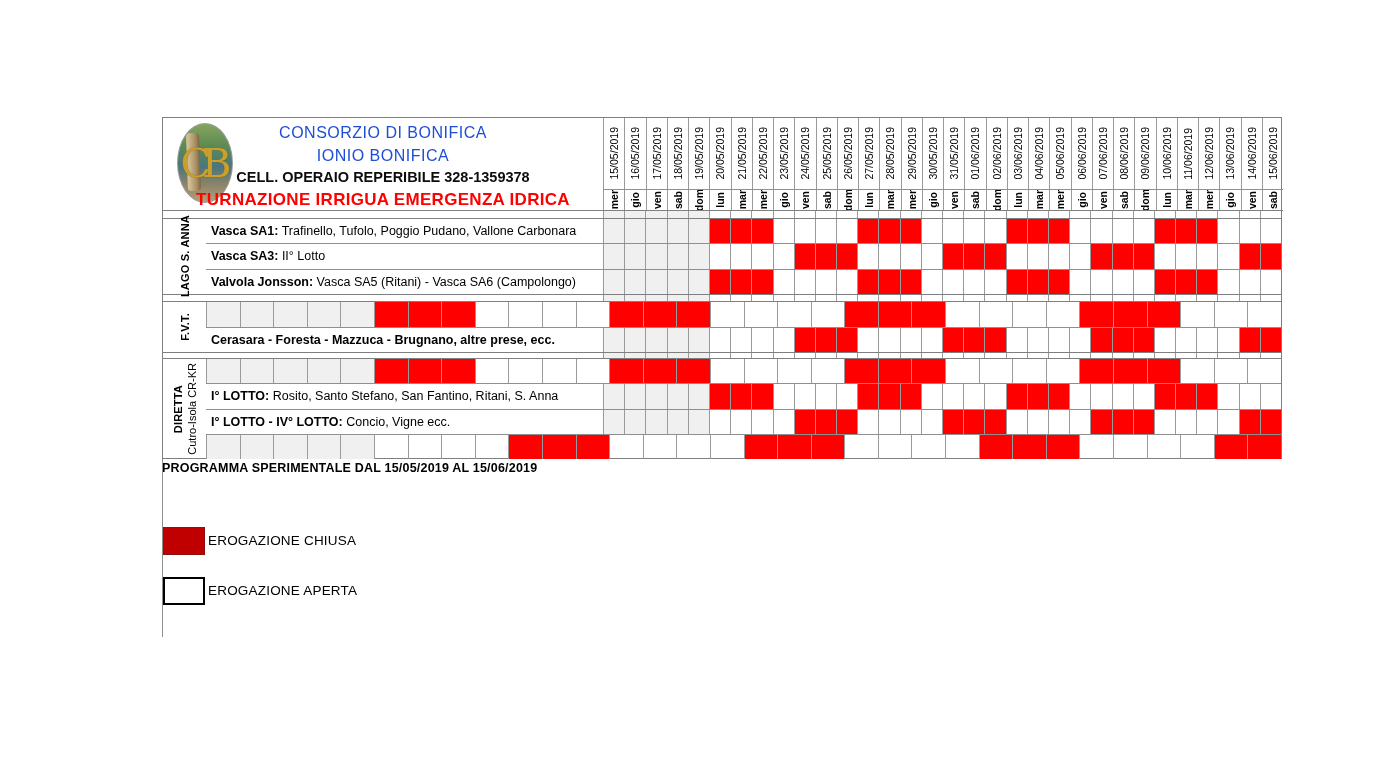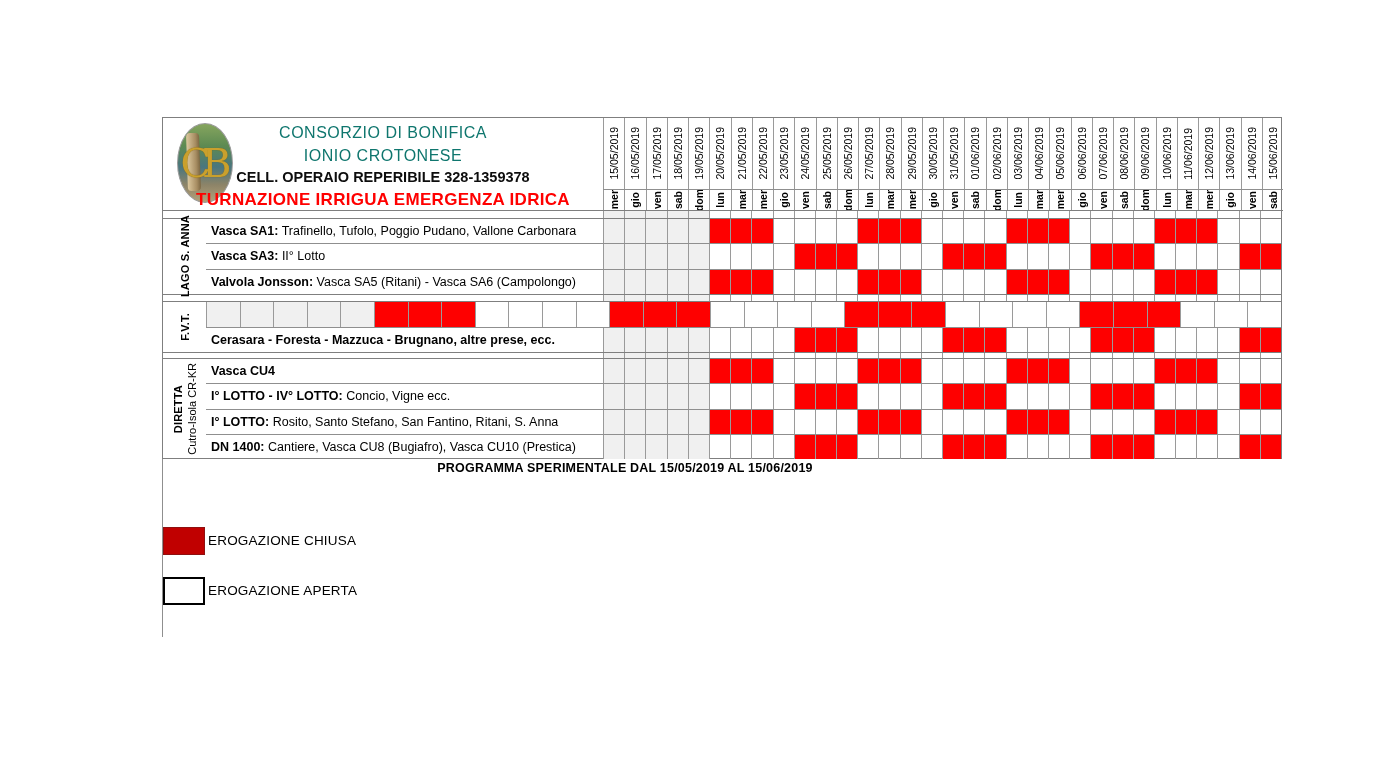--- a/index.html
+++ b/index.html
@@ -5,21 +5,21 @@
   html,body{margin:0;padding:0;background:#fff;}
   body{width:1398px;height:770px;position:relative;font-family:"Liberation Sans",sans-serif;color:#000;}
   .sheet{position:absolute;inset:0;background:#fff;overflow:hidden;}
 
   
   .tbl{position:absolute;left:162px;top:117px;width:1120px;height:342px;border:1px solid #7f7f7f;box-sizing:border-box;background:#fff;}
 
   
   .hdr-left{position:absolute;left:0;top:0;width:440px;height:93px;border-bottom:1px solid #7f7f7f;box-sizing:border-box;}
   .titles{position:absolute;left:0;top:3px;width:100%;text-align:center;}
-  .t1{font-size:16px;color:#0f766e;line-height:23px;letter-spacing:.5px;}
+  .t1{font-size:16px;color:#1d4ed8;line-height:23px;letter-spacing:.5px;}
   .t2{font-size:14.5px;font-weight:bold;color:#0d0d0d;line-height:21px;}
   .t3{font-size:17px;font-weight:bold;line-height:23px;letter-spacing:.3px;}
 
   
   .logo{position:absolute;left:14px;top:5px;width:54px;height:78px;border-radius:50%;overflow:hidden;border:1px solid #9a9a9a;
         background:linear-gradient(180deg,#86a55e 0%,#5d8a52 28%,#49767f 55%,#8d8468 78%,#b3a179 100%);}
   .logo-col{position:absolute;left:9px;top:9px;width:13px;height:58px;border-radius:4px;transform:rotate(-2deg);
         background:linear-gradient(90deg,#dcc89e,#a78d62 70%,#7c6742);}
   .logo-letters{position:absolute;inset:0;display:flex;align-items:center;justify-content:center;
         font-family:"DejaVu Serif",serif;font-size:40px;color:#c9a02d;letter-spacing:-9px;padding-right:7px;box-sizing:border-box;
@@ -51,21 +51,21 @@
   .row{flex:1;display:flex;box-sizing:border-box;}
   .rows .row:not(:first-child){border-top:1px solid #8f8f8f;}
   .rlabel{width:397px;font-size:12.5px;line-height:24px;white-space:pre;overflow:hidden;padding-left:5px;box-sizing:border-box;}
   .cells{flex:1;display:grid;grid-template-columns:repeat(32,1fr);}
   .cell{border-left:1px solid #9a9a9a;box-sizing:border-box;}
   .gsep{display:flex;border-top:1px solid #7f7f7f;border-bottom:1px solid #7f7f7f;box-sizing:border-box;}
   .sep-spacer{width:440px;}
   .sep-cells{flex:1;display:grid;grid-template-columns:repeat(32,1fr);}
 
   
-  .note{position:absolute;left:162px;top:461px;width:926px;text-align:center;font-weight:bold;font-size:12.5px;letter-spacing:.2px;}
+  .note{position:absolute;left:162px;top:461px;width:926px;font-weight:bold;font-size:12.5px;letter-spacing:.2px;}
   .leg-sq{position:absolute;left:163px;width:42px;height:28px;box-sizing:border-box;}
   .leg-sq.closed{top:527px;border:1px solid #8f1010;}
   .leg-sq.open{top:577px;background:#fff;border:2px solid #000;}
   .leg-lab{position:absolute;left:208px;height:28px;line-height:28px;font-weight:normal;font-size:13.5px;letter-spacing:.2px;}
   .leg-lab.closed{top:527px;}
   .leg-lab.open{top:577px;}
   .tail{position:absolute;left:162px;top:459px;width:1px;height:178px;background:#8f8f8f;}
 </style>
 </head>
 <body>
@@ -73,21 +73,21 @@
 <div class="sheet">
   <div class="tbl">
 
     <div class="hdr-left">
       <div class="logo">
         <span class="logo-col"></span>
         <span class="logo-letters">CB</span>
       </div>
       <div class="titles">
         <div class="t1">CONSORZIO DI BONIFICA</div>
-        <div class="t1">IONIO CROTONESE</div>
+        <div class="t1">IONIO BONIFICA</div>
         <div class="t2">CELL. OPERAIO REPERIBILE 328-1359378</div>
         <div class="t3" id="red-title" style="color: rgb(255, 0, 0);">TURNAZIONE IRRIGUA EMERGENZA IDRICA</div>
       </div>
     </div>
 
     <div class="dates-row" id="dates-row">
         <div class="hcell">
           <span class="vtext dt">15/05/2019</span>
         </div>
         <div class="hcell">
@@ -594,21 +594,57 @@
             <div class="bcell"></div>
           </div>
         </div>
         <div class="group" style="height: 100px;">
           <div class="gstrip">
             <span class="vtext glab">DIRETTA</span>
             <span class="vtext gsub">Cutro-Isola CR-KR</span>
           </div>
           <div class="rows">
             <div class="row">
-              <div class="rlabel"><b>Vasca CU4</b></div>
+              <div class="cells">
+                <div class="cell" style="background: rgb(240, 240, 240);"></div>
+                <div class="cell" style="background: rgb(240, 240, 240);"></div>
+                <div class="cell" style="background: rgb(240, 240, 240);"></div>
+                <div class="cell" style="background: rgb(240, 240, 240);"></div>
+                <div class="cell" style="background: rgb(240, 240, 240);"></div>
+                <div class="cell" style="background: rgb(254, 0, 0);"></div>
+                <div class="cell" style="background: rgb(254, 0, 0);"></div>
+                <div class="cell" style="background: rgb(254, 0, 0);"></div>
+                <div class="cell"></div>
+                <div class="cell"></div>
+                <div class="cell"></div>
+                <div class="cell"></div>
+                <div class="cell" style="background: rgb(254, 0, 0);"></div>
+                <div class="cell" style="background: rgb(254, 0, 0);"></div>
+                <div class="cell" style="background: rgb(254, 0, 0);"></div>
+                <div class="cell"></div>
+                <div class="cell"></div>
+                <div class="cell"></div>
+                <div class="cell"></div>
+                <div class="cell" style="background: rgb(254, 0, 0);"></div>
+                <div class="cell" style="background: rgb(254, 0, 0);"></div>
+                <div class="cell" style="background: rgb(254, 0, 0);"></div>
+                <div class="cell"></div>
+                <div class="cell"></div>
+                <div class="cell"></div>
+                <div class="cell"></div>
+                <div class="cell" style="background: rgb(254, 0, 0);"></div>
+                <div class="cell" style="background: rgb(254, 0, 0);"></div>
+                <div class="cell" style="background: rgb(254, 0, 0);"></div>
+                <div class="cell"></div>
+                <div class="cell"></div>
+                <div class="cell"></div>
+              </div>
+            </div>
+            <div class="row">
+              <div class="rlabel"><b>I° LOTTO:</b> Rosito, Santo Stefano, San Fantino, Ritani, S. Anna</div>
               <div class="cells">
                 <div class="cell" style="background: rgb(240, 240, 240);"></div>
                 <div class="cell" style="background: rgb(240, 240, 240);"></div>
                 <div class="cell" style="background: rgb(240, 240, 240);"></div>
                 <div class="cell" style="background: rgb(240, 240, 240);"></div>
                 <div class="cell" style="background: rgb(240, 240, 240);"></div>
                 <div class="cell" style="background: rgb(254, 0, 0);"></div>
                 <div class="cell" style="background: rgb(254, 0, 0);"></div>
                 <div class="cell" style="background: rgb(254, 0, 0);"></div>
                 <div class="cell"></div>
@@ -668,58 +704,20 @@
                 <div class="cell" style="background: rgb(254, 0, 0);"></div>
                 <div class="cell"></div>
                 <div class="cell"></div>
                 <div class="cell"></div>
                 <div class="cell"></div>
                 <div class="cell" style="background: rgb(254, 0, 0);"></div>
                 <div class="cell" style="background: rgb(254, 0, 0);"></div>
               </div>
             </div>
             <div class="row">
-              <div class="rlabel"><b>I° LOTTO:</b> Rosito, Santo Stefano, San Fantino, Ritani, S. Anna</div>
-              <div class="cells">
-                <div class="cell" style="background: rgb(240, 240, 240);"></div>
-                <div class="cell" style="background: rgb(240, 240, 240);"></div>
-                <div class="cell" style="background: rgb(240, 240, 240);"></div>
-                <div class="cell" style="background: rgb(240, 240, 240);"></div>
-                <div class="cell" style="background: rgb(240, 240, 240);"></div>
-                <div class="cell" style="background: rgb(254, 0, 0);"></div>
-                <div class="cell" style="background: rgb(254, 0, 0);"></div>
-                <div class="cell" style="background: rgb(254, 0, 0);"></div>
-                <div class="cell"></div>
-                <div class="cell"></div>
-                <div class="cell"></div>
-                <div class="cell"></div>
-                <div class="cell" style="background: rgb(254, 0, 0);"></div>
-                <div class="cell" style="background: rgb(254, 0, 0);"></div>
-                <div class="cell" style="background: rgb(254, 0, 0);"></div>
-                <div class="cell"></div>
-                <div class="cell"></div>
-                <div class="cell"></div>
-                <div class="cell"></div>
-                <div class="cell" style="background: rgb(254, 0, 0);"></div>
-                <div class="cell" style="background: rgb(254, 0, 0);"></div>
-                <div class="cell" style="background: rgb(254, 0, 0);"></div>
-                <div class="cell"></div>
-                <div class="cell"></div>
-                <div class="cell"></div>
-                <div class="cell"></div>
-                <div class="cell" style="background: rgb(254, 0, 0);"></div>
-                <div class="cell" style="background: rgb(254, 0, 0);"></div>
-                <div class="cell" style="background: rgb(254, 0, 0);"></div>
-                <div class="cell"></div>
-                <div class="cell"></div>
-                <div class="cell"></div>
-              </div>
-            </div>
-            <div class="row">
-              <div class="rlabel"><b>DN 1400:</b> Cantiere, Vasca CU8 (Bugiafro), Vasca CU10 (Prestica)</div>
               <div class="cells">
                 <div class="cell" style="background: rgb(240, 240, 240);"></div>
                 <div class="cell" style="background: rgb(240, 240, 240);"></div>
                 <div class="cell" style="background: rgb(240, 240, 240);"></div>
                 <div class="cell" style="background: rgb(240, 240, 240);"></div>
                 <div class="cell" style="background: rgb(240, 240, 240);"></div>
                 <div class="cell"></div>
                 <div class="cell"></div>
                 <div class="cell"></div>
                 <div class="cell"></div>

